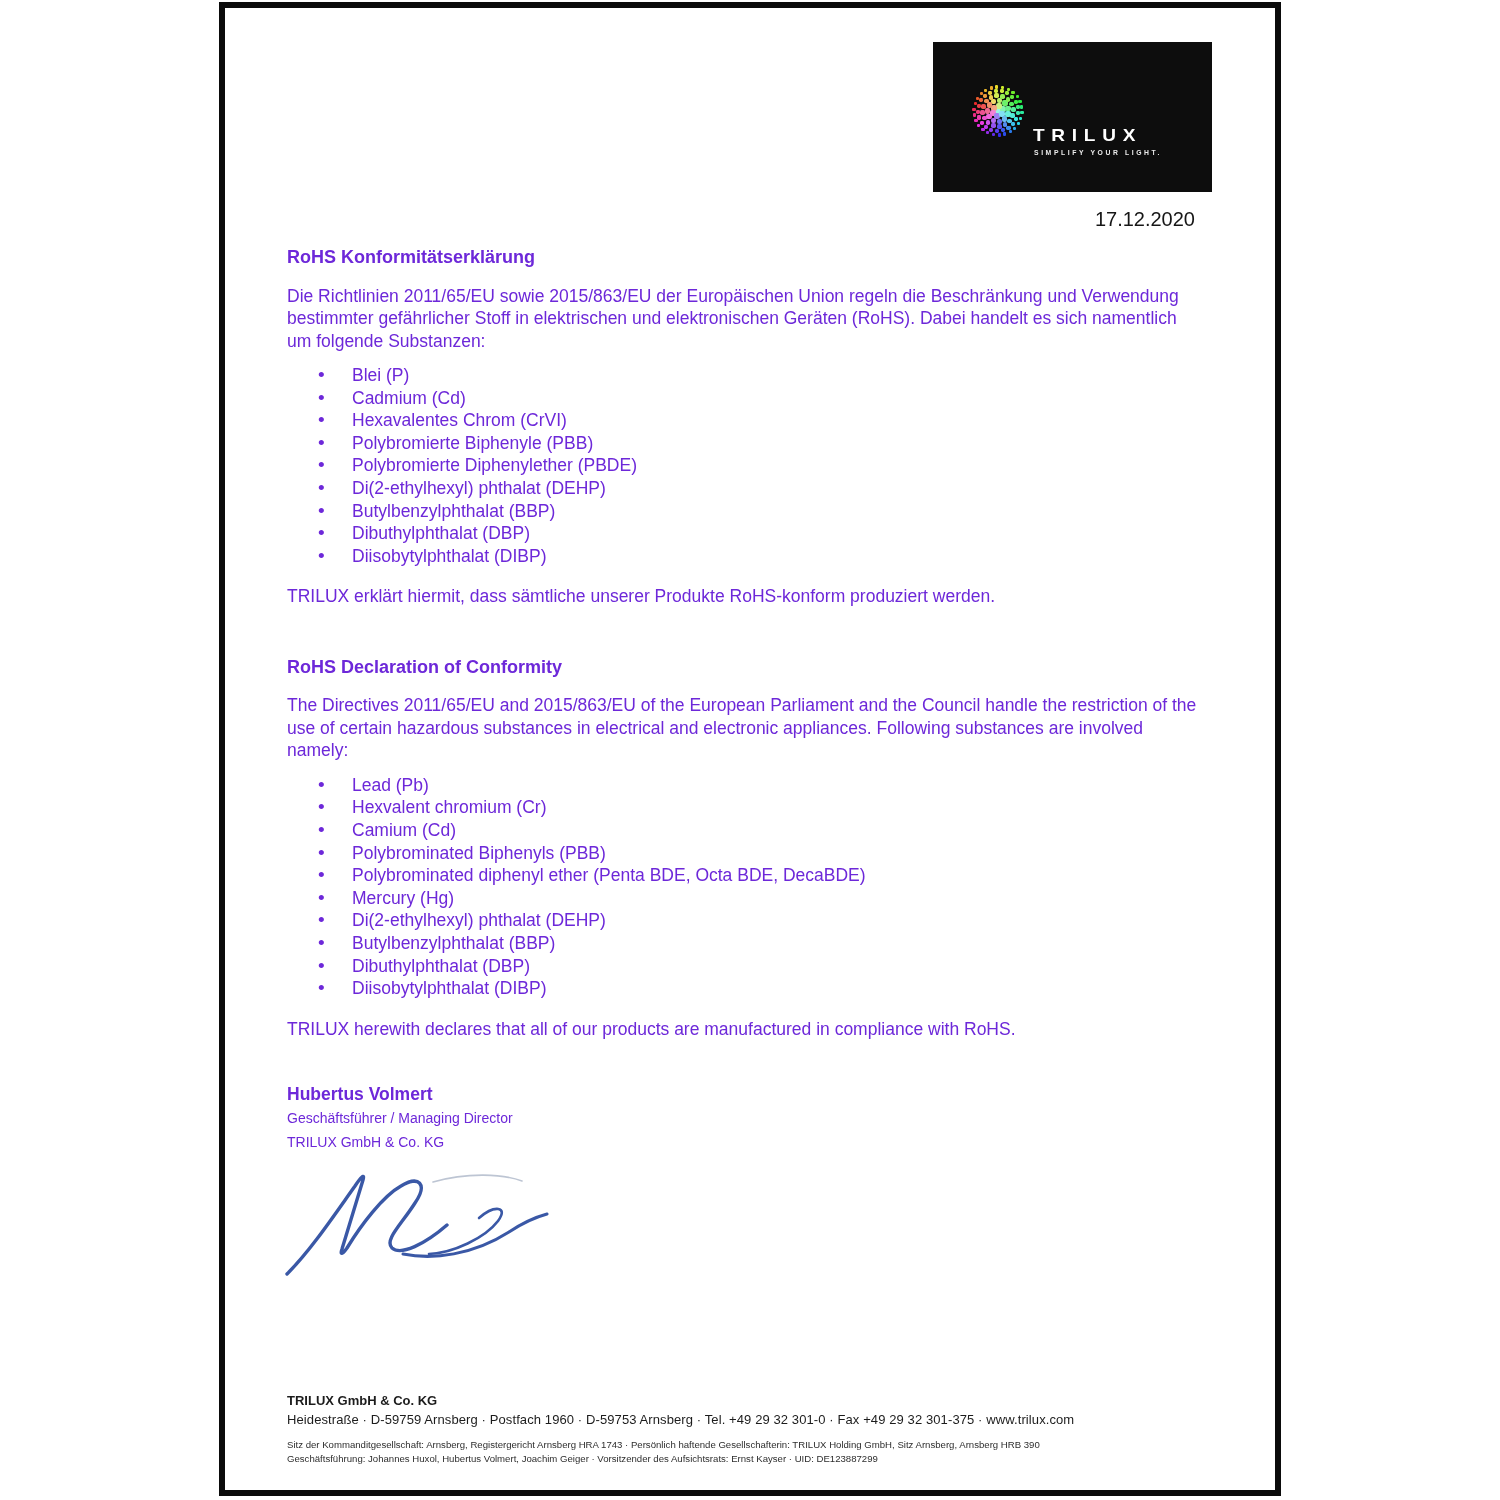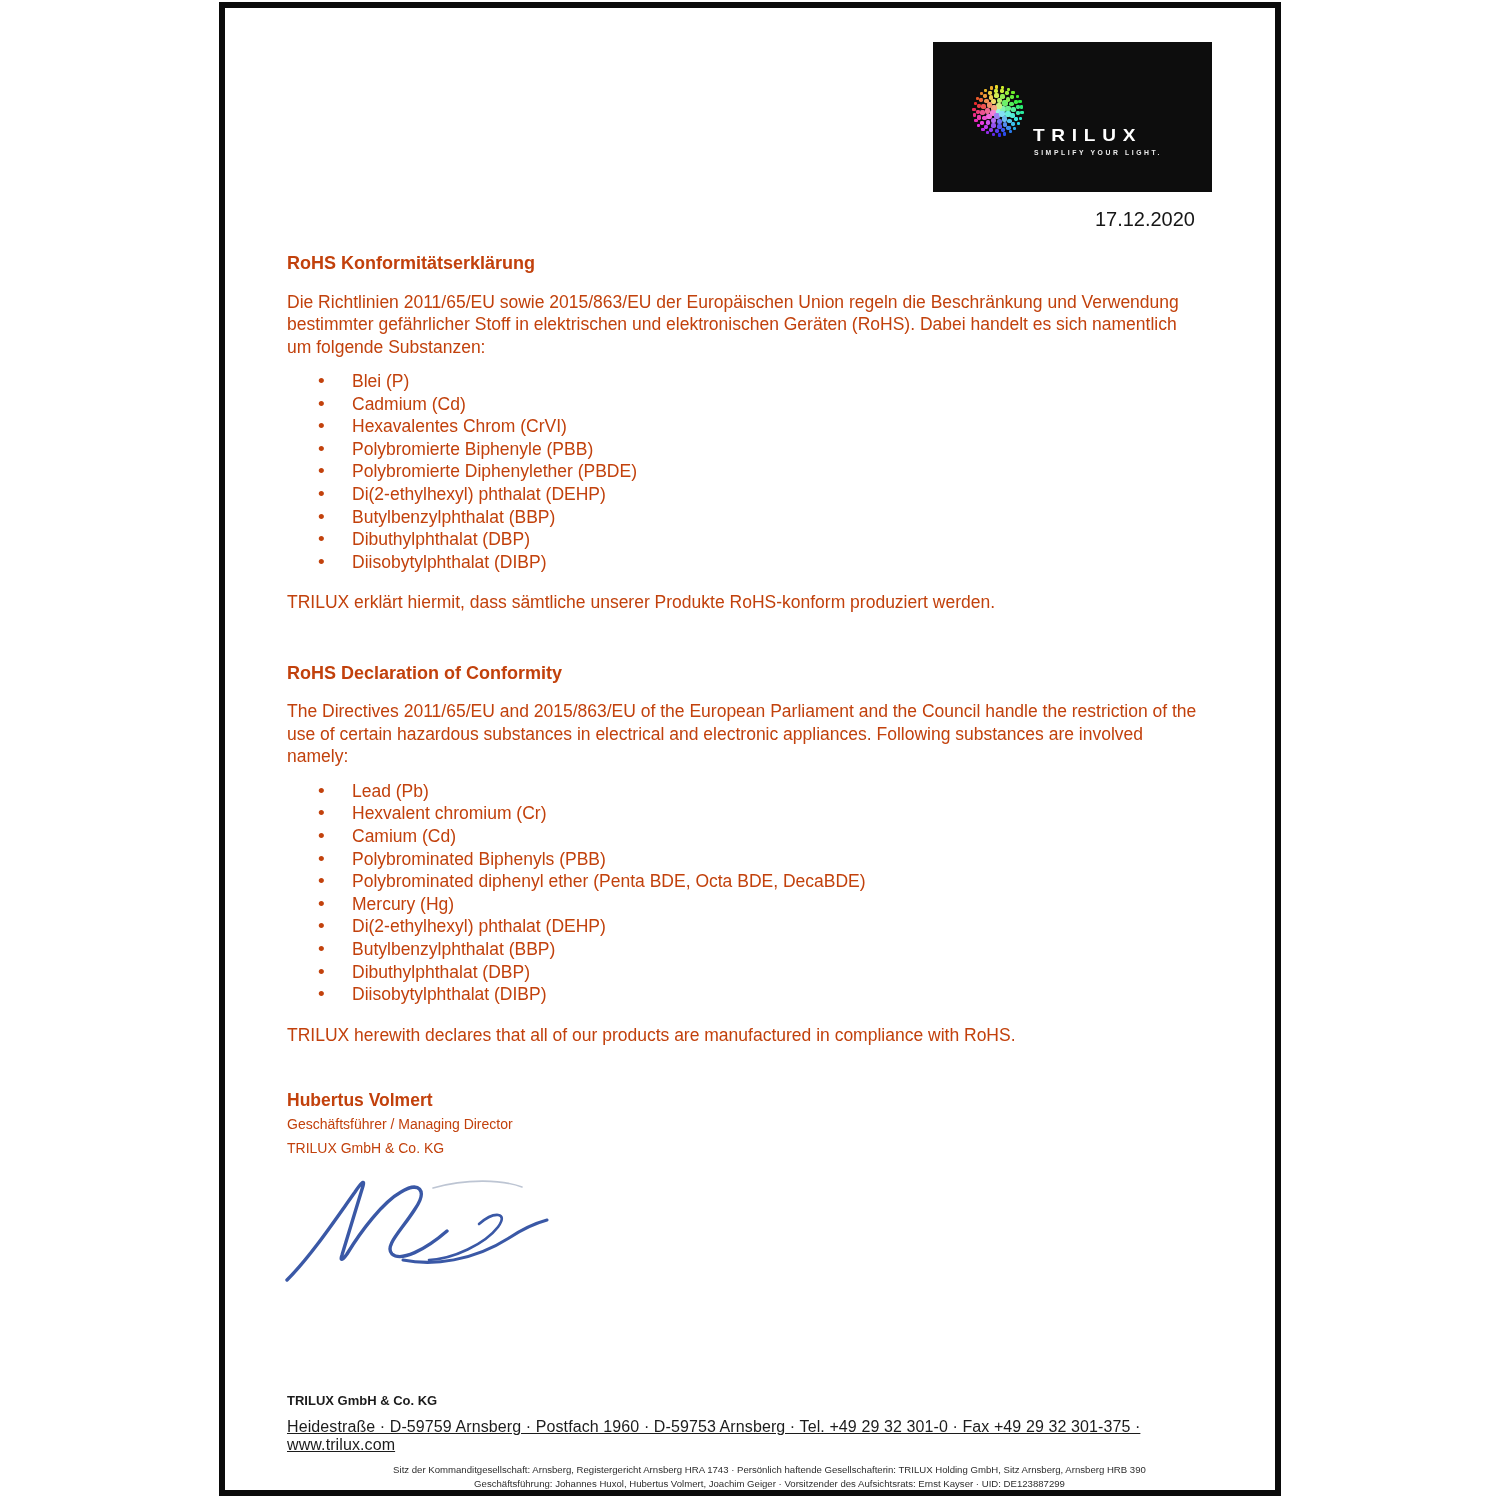--- a/index.html
+++ b/index.html
@@ -39,22 +39,22 @@
     letter-spacing: 2.6px; white-space: nowrap;
   }
 
   .date {
     position: absolute; top: 200px; right: 80px;
     font-size: 20px; color: #161616;
   }
 
   
   .content {
-    position: absolute; left: 62px; top: 244px; width: 915px;
-    font-size: 17.5px; line-height: 22.5px; color: #c2410c;
+    position: absolute; left: 62px; top: 238px; width: 915px;
+    font-size: 17.5px; line-height: 22.5px; color: #6d28d9;
   }
   .section-heading { font-size: 18px; font-weight: bold; margin-bottom: 16px; }
   .para { margin-bottom: 12px; }
   ul.substances { list-style: none; margin: 0 0 18px 0; }
   ul.substances li { padding-left: 65px; position: relative; line-height: 22.6px; }
   ul.substances li::before {
     content: "\2022";
     position: absolute; left: 31px; top: 0;
     font-size: 19px;
   }
@@ -66,22 +66,22 @@
   .signer-line { font-size: 14px; line-height: 24px; }
 
   .signature-wrap { margin-top: 8px; margin-left: -6px; }
 
   
   .footer {
     position: absolute; left: 62px; top: 1384px; width: 965px;
     color: #1c1c1c;
   }
   .footer-company { font-weight: bold; font-size: 13px; line-height: 18px; }
-  .footer-address { font-size: 16px; line-height: 18px; margin-top: 8px; letter-spacing: 0.1px; text-decoration: underline; }
-  .footer-legal { margin-top: 9px; font-size: 9.6px; line-height: 13.5px; color: #2e2e2e; text-align: center; }
+  .footer-address { font-size: 13px; line-height: 18px; margin-top: 1px; letter-spacing: 0.1px; }
+  .footer-legal { margin-top: 9px; font-size: 9.6px; line-height: 13.5px; color: #2e2e2e; }
 </style>
 </head>
 <body>
 
 <div class="canvas">
   <div class="page-frame">
 
     <div class="logo-box">
       <div class="globe" id="globe">
           <div class="dot" style="width: 6.2px; height: 6.2px; left: 25.9px; top: 25.9px; background: rgb(153, 245, 230);"></div>

